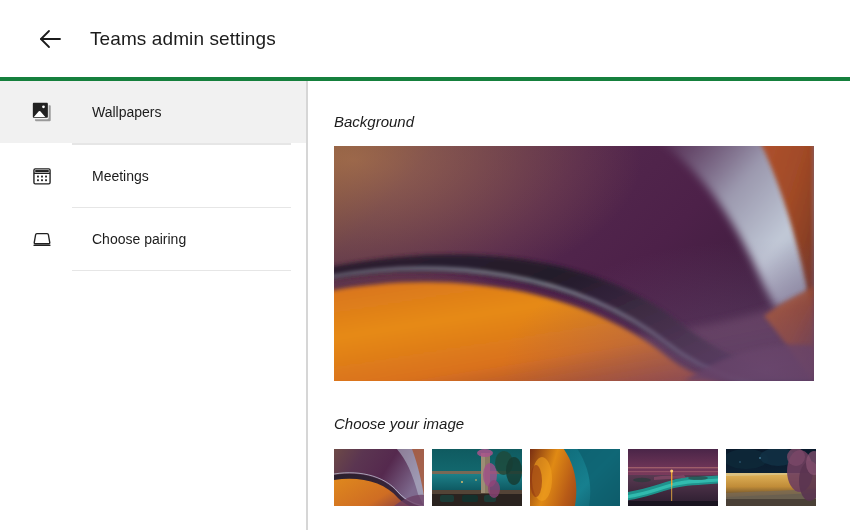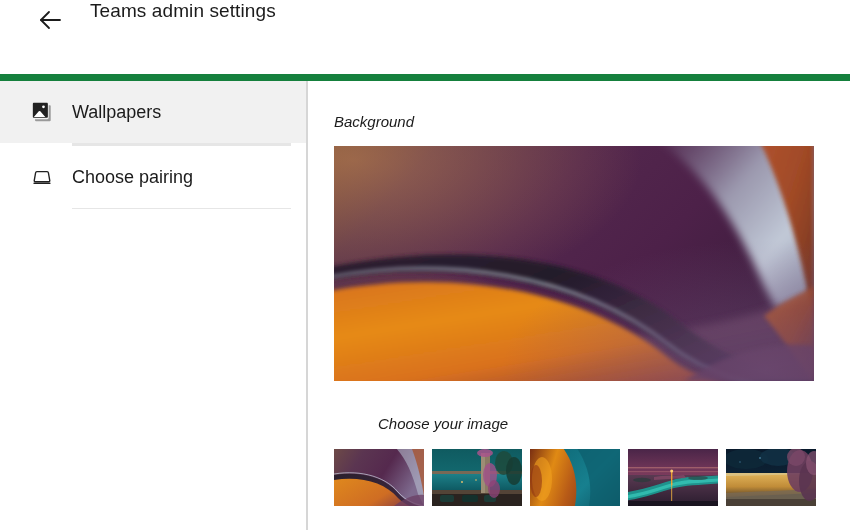--- a/index.html
+++ b/index.html
@@ -10,24 +10,24 @@
     overflow: hidden;
   }
 
   .app { width: 850px; height: 530px; display: flex; flex-direction: column; background:#fff; }
 
   
   .header {
     height: 81px;
     flex: 0 0 81px;
     display: flex;
-    align-items: flex-start;
+    align-items: center;
     padding-left: 30px;
     background: #ffffff;
-    border-bottom: 7px solid #15803d;
+    border-bottom: 4px solid #15803d;
   }
   .back-btn {
     width: 40px; height: 40px;
     display: flex; align-items: center; justify-content: center;
     cursor: pointer;
     background: none; border: none;
     flex: 0 0 40px;
   }
   .page-title {
     margin-left: 20px;
@@ -57,22 +57,22 @@
     position: relative;
     background: transparent;
   }
   .nav-item.selected { background: #f1f1f1; }
   .nav-item .ic {
     width: 28px; height: 28px;
     flex: 0 0 28px;
     display: flex; align-items: center; justify-content: center;
   }
   .nav-item .lbl {
-    margin-left: 16px;
-    font-size: 18px;
+    margin-left: 36px;
+    font-size: 14px;
     color: #1b1b1b;
   }
   .nav-divider {
     height: 1px;
     background: #e6e6e6;
     margin-left: 72px;
     margin-right: 15px;
   }
 
   
@@ -94,21 +94,20 @@
     position: relative;
     overflow: hidden;
     background: #3a2230;
   }
   .hero-wrap { margin-bottom: 34px; }
 
   .choose-label {
     font-size: 15px;
     color: #1b1b1b;
     margin-bottom: 17px;
-    margin-left: 44px;
   }
 
   .thumbs { display: flex; gap: 8px; }
   .thumb {
     width: 90px;
     height: 57px;
     overflow: hidden;
     position: relative;
     cursor: pointer;
     background: #333;
@@ -147,20 +146,36 @@
             <circle cx="13.6" cy="6.4" r="1.5" fill="#ffffff"></circle>
             <path d="M3.1 17.4l5.4-6.1a1.1 1.1 0 0 1 1.65 0l5.45 6.1H3.1z" fill="#ffffff"></path>
           </svg>
         </span>
         <span class="lbl">Wallpapers</span>
       </div>
       <div class="nav-divider"></div>
 
       <div class="nav-divider"></div>
 
+      <div class="nav-item">
+        <span class="ic">
+          <svg width="22" height="22" viewBox="0 0 24 24" fill="none">
+            <rect x="3.2" y="4.2" width="17.6" height="16.4" rx="1.4" stroke="#212121" stroke-width="1.5"></rect>
+            <path d="M3.2 9.1h17.6" stroke="#212121" stroke-width="1.5"></path>
+            <path d="M4.6 6.6h14.8" stroke="#212121" stroke-width="2.2"></path>
+            <rect x="6.6" y="11.6" width="2" height="2" fill="#212121"></rect>
+            <rect x="11" y="11.6" width="2" height="2" fill="#212121"></rect>
+            <rect x="15.4" y="11.6" width="2" height="2" fill="#212121"></rect>
+            <rect x="6.6" y="15.6" width="2" height="2" fill="#212121"></rect>
+            <rect x="11" y="15.6" width="2" height="2" fill="#212121"></rect>
+            <rect x="15.4" y="15.6" width="2" height="2" fill="#212121"></rect>
+          </svg>
+        </span>
+        <span class="lbl">Meetings</span>
+      </div>
       <div class="nav-divider"></div>
 
       <div class="nav-item">
         <span class="ic">
           <svg width="22" height="22" viewBox="0 0 24 24" fill="none">
             <path d="M6.4 6.2h11.2a1.4 1.4 0 0 1 1.38 1.16l1.5 8.6a1 1 0 0 1-.99 1.17H4.51a1 1 0 0 1-.99-1.17l1.5-8.6A1.4 1.4 0 0 1 6.4 6.2z" stroke="#212121" stroke-width="1.5" stroke-linejoin="round"></path>
             <path d="M3.4 18.9h17.2" stroke="#212121" stroke-width="1.7" stroke-linecap="round"></path>
           </svg>
         </span>
         <span class="lbl">Choose pairing</span>

